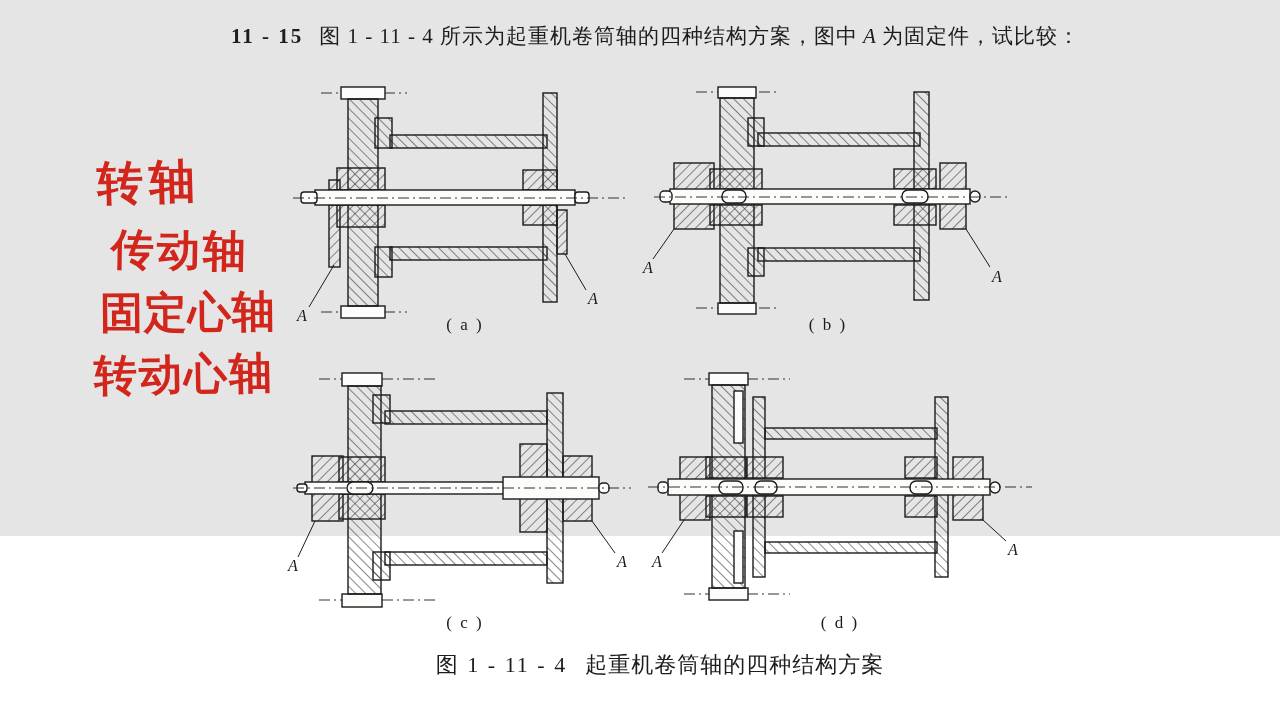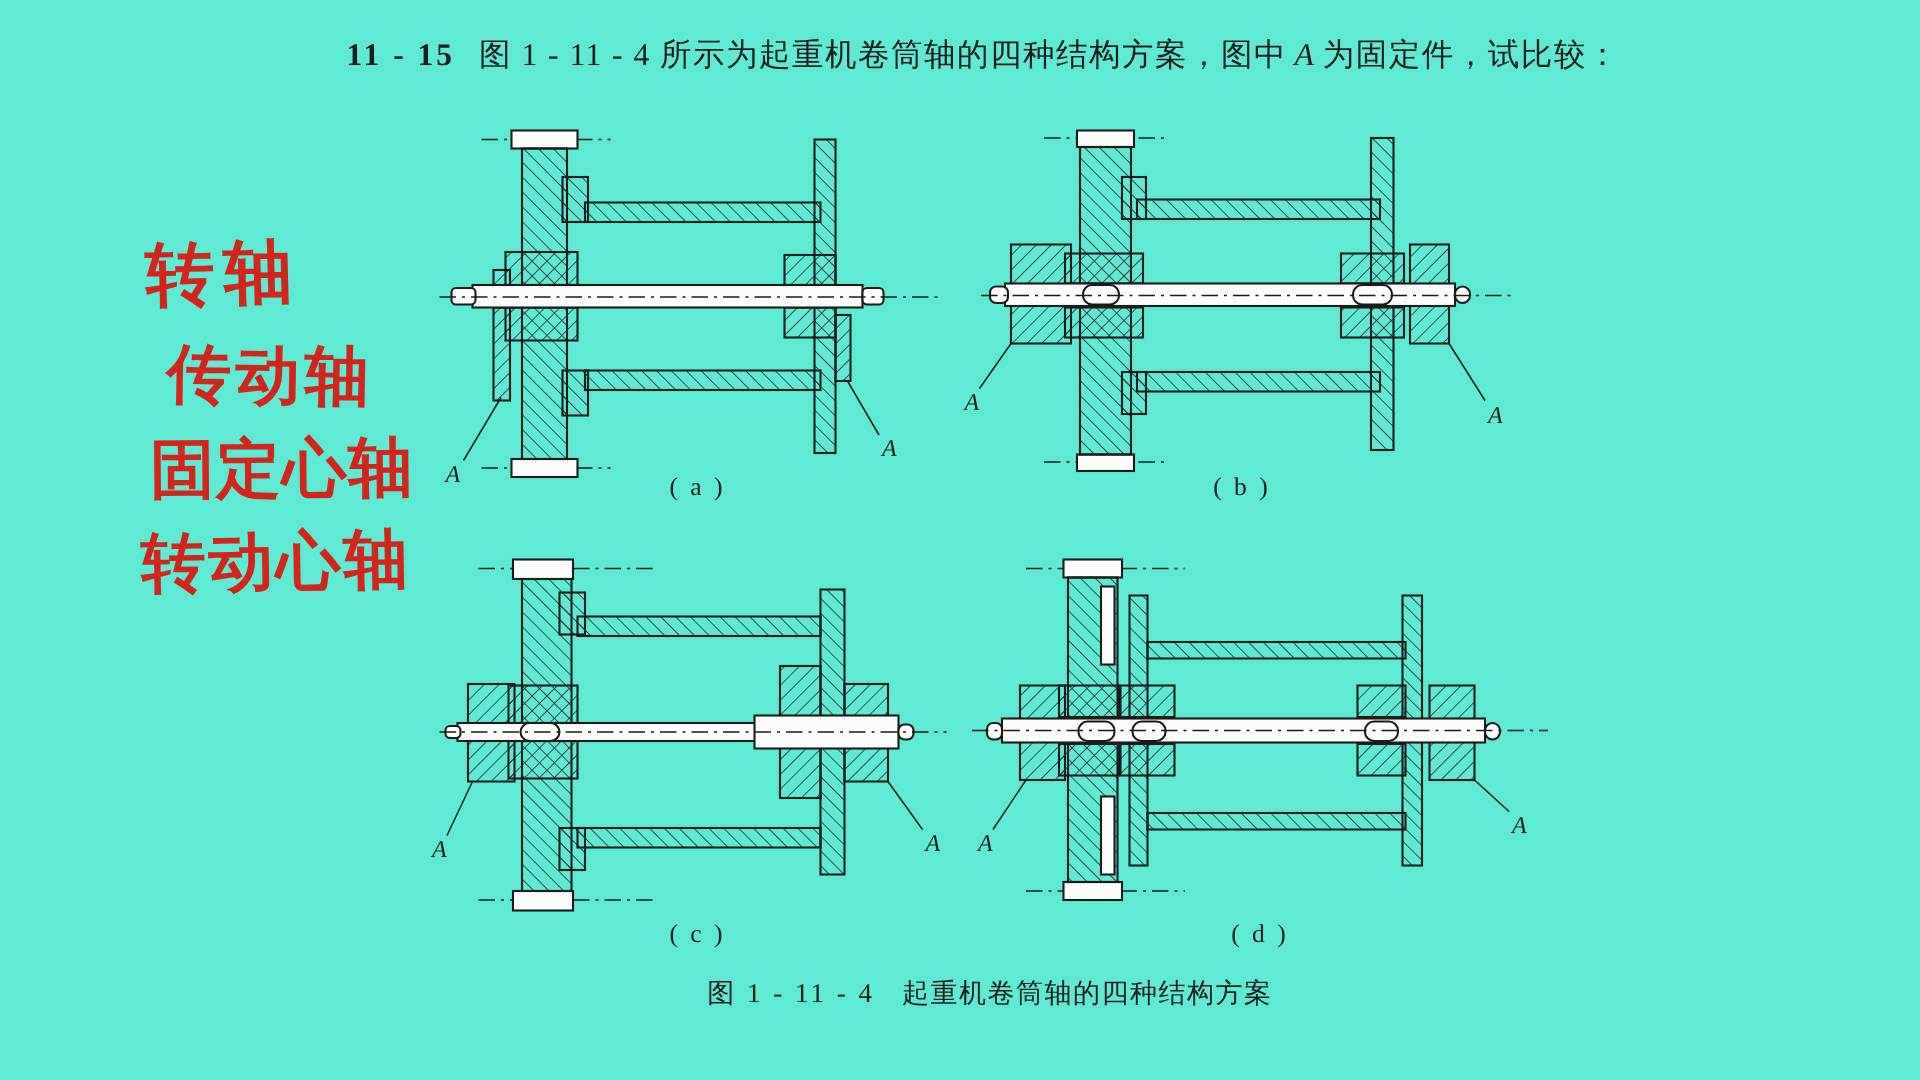--- a/index.html
+++ b/index.html
@@ -1,33 +1,33 @@
 <!DOCTYPE html>
 <html><head>
 <meta charset="utf-8">
 <style>
   html,body{margin:0;padding:0;}
   body{width:1280px;height:720px;overflow:hidden;
        font-family:"Liberation Serif","DejaVu Serif",serif;}
-  .page{position:absolute;left:0;top:0;width:1280px;height:720px;
-        background:#5eead4;color:#1f1f1f;}
+  .page{position:absolute;left:0;top:0;width:1280px;height:536px;
+        background:#e5e5e5;color:#1f1f1f;}
   .problem-line{position:absolute;left:231px;top:22px;font-size:21px;
         letter-spacing:1px;white-space:nowrap;color:#1c1c1c;}
   .problem-number{font-weight:bold;margin-right:16px;letter-spacing:2px;}
   .var{font-style:italic;margin:0 5px;font-family:"Liberation Serif",serif;}
   .hand{position:absolute;color:#d2261c;font-weight:bold;white-space:nowrap;
         font-family:"DejaVu Sans",sans-serif;}
   .hand1{left:97px;top:152px;font-size:46px;transform:rotate(-1.5deg);letter-spacing:6px;}
   .hand2{left:111px;top:222px;font-size:43px;transform:rotate(1deg);letter-spacing:3px;}
   .hand3{left:100px;top:284px;font-size:43px;transform:rotate(-0.5deg);letter-spacing:1px;}
   .hand4{left:94px;top:346px;font-size:43px;transform:rotate(-1deg);letter-spacing:2px;}
   .fig{position:absolute;}
   .subcap{position:absolute;font-size:17px;letter-spacing:2px;text-align:center;color:#1c1c1c;}
   .maincap{position:absolute;left:380px;top:650px;width:560px;text-align:center;
-        font-size:18px;color:#1c1c1c;letter-spacing:1px;}
+        font-size:22px;color:#1c1c1c;letter-spacing:1px;}
   .maincap .cap-label{margin-right:18px;letter-spacing:2px;}
   svg{overflow:visible;}
   .wh{stroke:#1b1b1b;stroke-width:1.4;fill:#fcfcfa;}
   .h1{stroke:#1b1b1b;stroke-width:1.4;fill:url(#hp1);}
   .h2{stroke:#1b1b1b;stroke-width:1.4;fill:url(#hp2);}
   .cl{stroke:#1b1b1b;stroke-width:0.9;fill:none;stroke-dasharray:11 4 2 4;}
   .lead{stroke:#1b1b1b;stroke-width:1;fill:none;}
   .atxt{font-style:italic;font-size:16px;fill:#1b1b1b;
         font-family:"Liberation Serif",serif;}
 </style>

